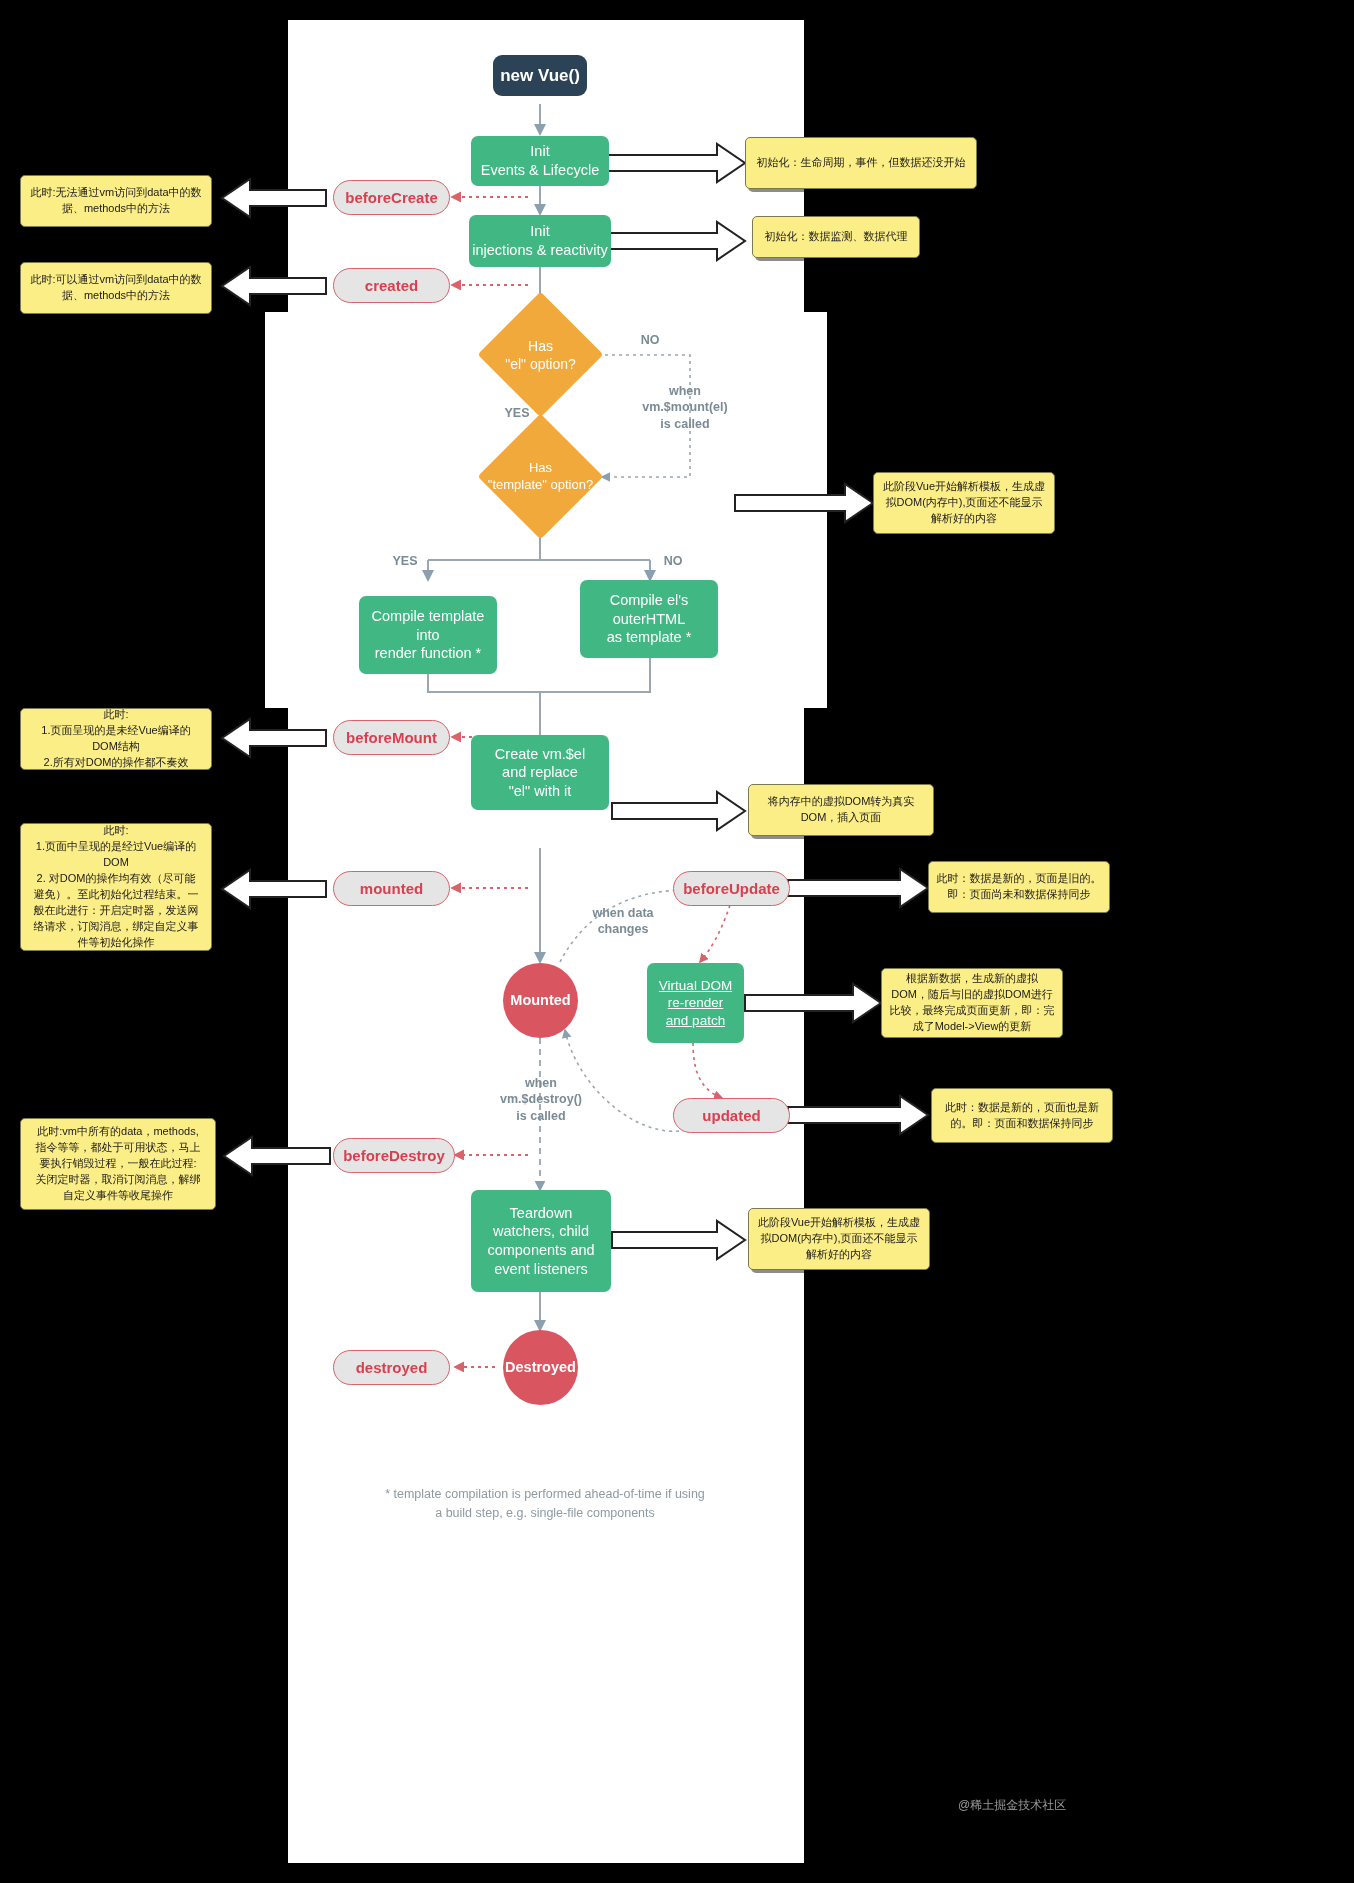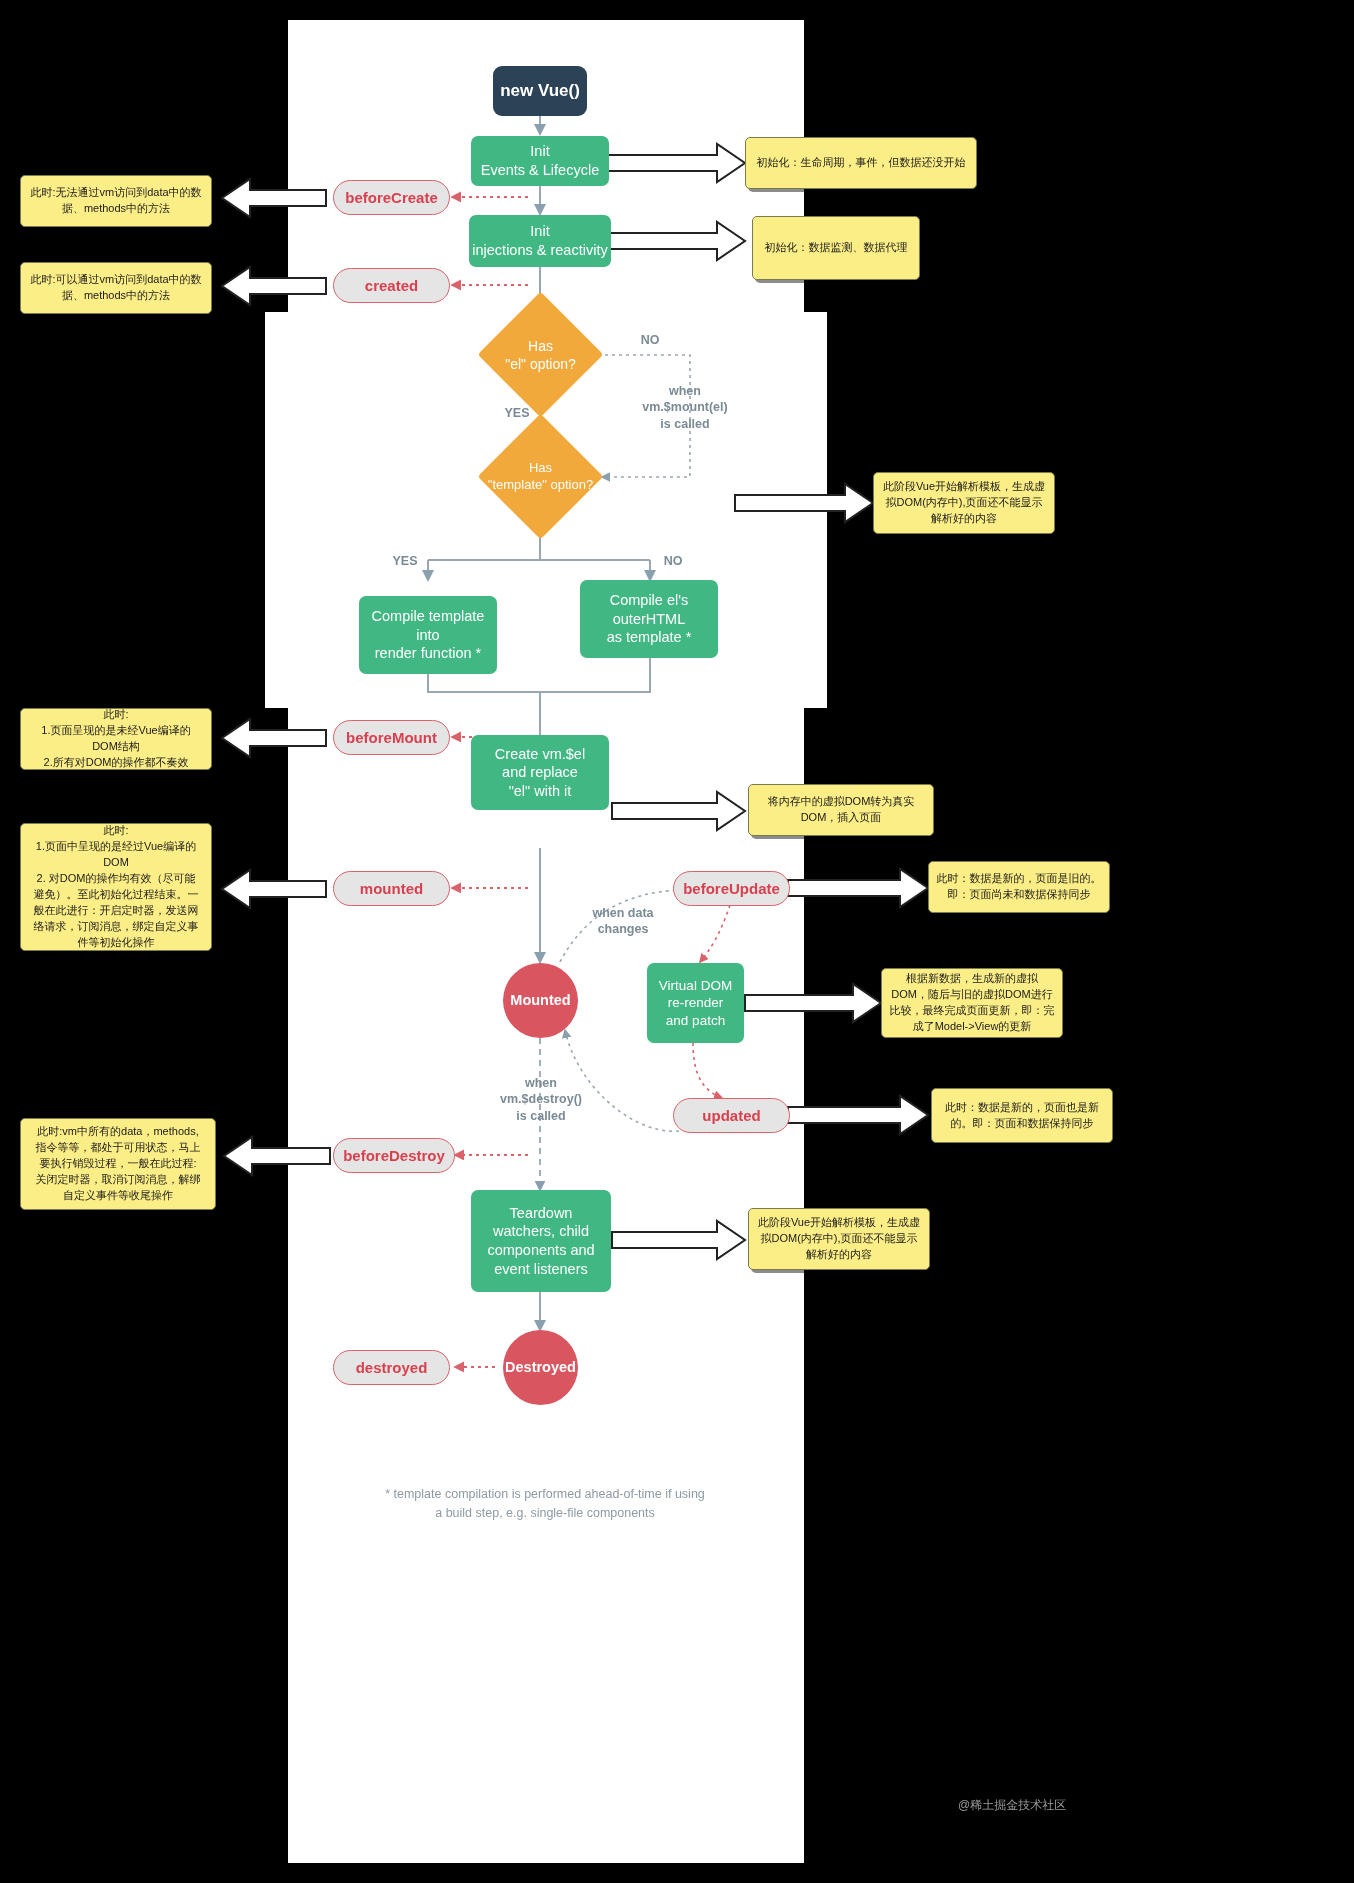--- a/index.html
+++ b/index.html
@@ -192,21 +192,21 @@
 
     <path d="M612,1232 L717,1232 L717,1221 L745,1240 L717,1259 L717,1248 L612,1248 Z" fill="#ffffff" stroke="#222" stroke-width="2"></path>
 
     <path d="M326,190 L250,190 L250,179 L222,198 L250,217 L250,206 L326,206 Z" fill="#ffffff" stroke="#222" stroke-width="2"></path>
     <path d="M326,278 L250,278 L250,267 L222,286 L250,305 L250,294 L326,294 Z" fill="#ffffff" stroke="#222" stroke-width="2"></path>
     <path d="M326,730 L250,730 L250,719 L222,738 L250,757 L250,746 L326,746 Z" fill="#ffffff" stroke="#222" stroke-width="2"></path>
     <path d="M326,881 L250,881 L250,870 L222,889 L250,908 L250,897 L326,897 Z" fill="#ffffff" stroke="#222" stroke-width="2"></path>
     <path d="M330,1148 L252,1148 L252,1137 L224,1156 L252,1175 L252,1164 L330,1164 Z" fill="#ffffff" stroke="#222" stroke-width="2"></path>
   </svg>
 
-  <div class="node n-dark" style="left:493px; top:66px; width:94px; height:50px;">new Vue()</div>
+  <div class="node n-dark" style="left:493px; top:55px; width:94px; height:41px;">new Vue()</div>
 
   <div class="node n-green" style="left:471px; top:136px; width:138px; height:50px; white-space:pre-line;">Init
 Events &amp; Lifecycle</div>
 
   <div class="node n-green" style="left:469px; top:215px; width:142px; height:52px; white-space:pre-line;">Init
 injections &amp; reactivity</div>
 
   <div class="n-diamond-wrap" style="left:475px; top:293px; width:131px; height:124px;">
     <div class="n-diamond" style="left:21px; top:17px; width:89px; height:89px;"></div>
     <div class="n-diamond-label" style="white-space:pre-line;">Has
@@ -226,21 +226,21 @@
   <div class="node n-green" style="left:580px; top:580px; width:138px; height:78px; white-space:pre-line;">Compile el's
 outerHTML
 as template *</div>
 
   <div class="node n-green" style="left:471px; top:735px; width:138px; height:75px; white-space:pre-line;">Create vm.$el
 and replace
 "el" with it</div>
 
   <div class="node n-circle" style="left:503px; top:963px; width:75px; height:75px;">Mounted</div>
 
-  <div class="node n-green" style="left:647px; top:963px; width:97px; height:80px; white-space:pre-line; font-size:13.5px;">Virtual DOM
+  <div class="node n-green" style="left:647px; top:963px; width:97px; height:80px; white-space:pre-line; font-size:13.5px;text-decoration:underline;">Virtual DOM
 re-render
 and patch</div>
 
   <div class="node n-green" style="left:471px; top:1190px; width:140px; height:102px; white-space:pre-line;">Teardown
 watchers, child
 components and
 event listeners</div>
 
   <div class="node n-circle" style="left:503px; top:1330px; width:75px; height:75px;">Destroyed</div>
 
@@ -294,21 +294,21 @@
 件等初始化操作</div>
 
   <div class="note" style="left:20px; top:1118px; width:196px; height:92px; font-size:11px;">此时:vm中所有的data，methods,
 指令等等，都处于可用状态，马上
 要执行销毁过程，一般在此过程:
 关闭定时器，取消订阅消息，解绑
 自定义事件等收尾操作</div>
 
   <div class="note" style="left:745px; top:137px; width:232px; height:52px;">初始化：生命周期，事件，但数据还没开始</div>
 
-  <div class="note" style="left:752px; top:216px; width:168px; height:64px;">初始化：数据监测、数据代理</div>
+  <div class="note" style="left:752px; top:216px; width:168px; height:42px;">初始化：数据监测、数据代理</div>
 
   <div class="note" style="left:873px; top:472px; width:182px; height:62px;">此阶段Vue开始解析模板，生成虚
 拟DOM(内存中),页面还不能显示
 解析好的内容</div>
 
   <div class="note" style="left:748px; top:784px; width:186px; height:52px;">将内存中的虚拟DOM转为真实
 DOM，插入页面</div>
 
   <div class="note" style="left:928px; top:861px; width:182px; height:52px;">此时：数据是新的，页面是旧的。
 即：页面尚未和数据保持同步</div>

